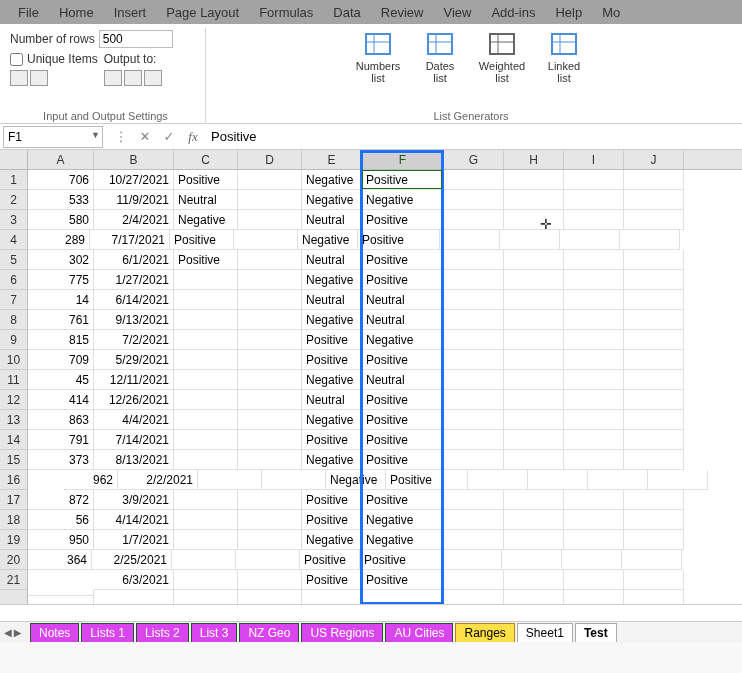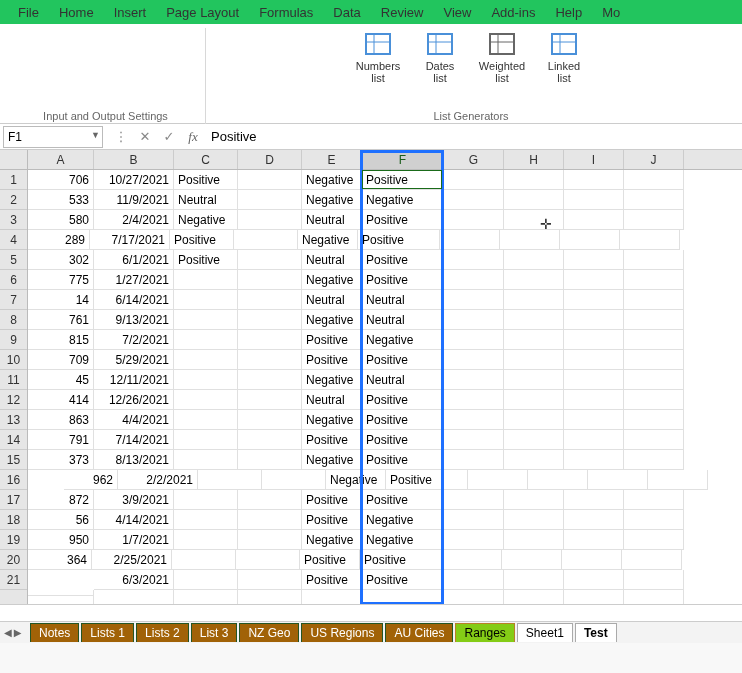--- a/index.html
+++ b/index.html
@@ -1,19 +1,19 @@
 <!DOCTYPE html>
 <html><head>
 <meta charset="utf-8">
 <style>
   * { box-sizing: border-box; margin: 0; padding: 0; }
   body { font-family: "Segoe UI", Arial, sans-serif; font-size: 12px; background: #fff; width: 742px; height: 673px; overflow: hidden; position: relative; }
   
   
-  .menubar { display: flex; align-items: center; height: 24px; padding: 2px 8px; background: #22c55e; }
+  .menubar { display: flex; align-items: center; height: 24px; padding: 2px 8px; background: #a3a3a3; }
   .menubar-item { padding: 2px 10px; font-size: 13px; color: #333; cursor: pointer; }
   
   
   .ribbon { display: flex; align-items: flex-start; height: 100px; border-bottom: 1px solid #ccc; background: #fff; padding: 4px 6px 0 6px; }
   .ribbon-group { display: flex; flex-direction: column; align-items: center; height: 96px; padding: 0 4px; border-right: 1px solid #d8d8d8; }
   .ribbon-group:last-child { border-right: none; }
   .ribbon-group-body { display: flex; flex-direction: column; flex: 1; }
   .ribbon-group-label { font-size: 11px; color: #666; margin-top: auto; padding-bottom: 2px; }
   .num-rows { display: flex; align-items: center; gap: 4px; margin: 2px 0; }
   .num-rows label { font-size: 12px; color: #333; }
@@ -60,22 +60,22 @@
   
   
   .hscroll { position: absolute; left: 0; right: 16px; bottom: 14px; height: 16px; background: #eee; border-top: 1px solid #ccc; display:flex; align-items:center; }
   .hscroll-thumb { width: 120px; height: 12px; background: #ccc; border:1px solid #aaa; margin-left: 40px; }
   
   
   .sheet-tabs { position: absolute; left: 0; right: 0; bottom: 30px; height: 22px; display: flex; align-items: center; background: #f3f3f3; border-top: 1px solid #ccc; padding-left: 30px; gap: 2px; }
   .sheet-nav { position:absolute; left:4px; display:flex; gap:2px; }
   .sheet-nav span { font-size:10px; color:#666; }
   .tab { padding: 2px 8px; font-size: 12px; border: 1px solid #aaa; border-bottom: none; background: #fff; cursor: pointer; }
-  .tab.green { background: #a16207; color: #fff; border-color: #245524;}
-  .tab.orange { background: #84cc16; color: #000; border-color: #b88028;}
+  .tab.green { background: #d946ef; color: #fff; border-color: #245524;}
+  .tab.orange { background: #fde047; color: #000; border-color: #b88028;}
   .tab.active { background: #fff; color: #000; font-weight: bold; }
   
   .statusbar { position: absolute; left:0; right:0; bottom:0; height:30px; background:#f8f8f8; }
 </style>
 </head>
 <body>
 
 <div class="menubar" id="menubar">
     <div class="menubar-item">File</div>
     <div class="menubar-item">Home</div>
@@ -85,20 +85,46 @@
     <div class="menubar-item">Data</div>
     <div class="menubar-item">Review</div>
     <div class="menubar-item">View</div>
     <div class="menubar-item">Add-ins</div>
     <div class="menubar-item">Help</div>
     <div class="menubar-item">Mo</div>
   </div>
 
 <div class="ribbon">
   <div class="ribbon-group" style="width:200px">
+    <div class="ribbon-group-body" style="width:100%">
+      <div class="num-rows">
+        <label>Number of rows</label>
+        <input type="text" value="500" style="">
+      </div>
+      <div style="display:flex; gap:6px;">
+        <div style="display:flex; flex-direction:column;">
+          <div class="chk-row">
+            <input type="checkbox" style="">
+            <span>Unique Items</span>
+          </div>
+          <div class="mini-icons">
+            <div class="mini-icon"></div>
+            <div class="mini-icon"></div>
+          </div>
+        </div>
+        <div style="display:flex; flex-direction:column;">
+          <div class="output-to">Output to:</div>
+          <div class="output-icons">
+            <div class="mini-icon"></div>
+            <div class="mini-icon"></div>
+            <div class="mini-icon"></div>
+          </div>
+        </div>
+      </div>
+    </div>
     <div class="ribbon-group-label">Input and Output Settings</div>
   </div>
   <div class="ribbon-group" style="flex:1">
     <div class="list-gen-body" id="listgen">
         <div class="biggrp">
           <svg viewBox="0 0 32 28">
             <rect x="4" y="4" width="24" height="20" fill="none" stroke="#4a90d9" stroke-width="2"></rect>
             <line x1="4" y1="12" x2="28" y2="12" stroke="#4a90d9"></line>
             <line x1="12" y1="4" x2="12" y2="24" stroke="#4a90d9"></line>
           </svg>

